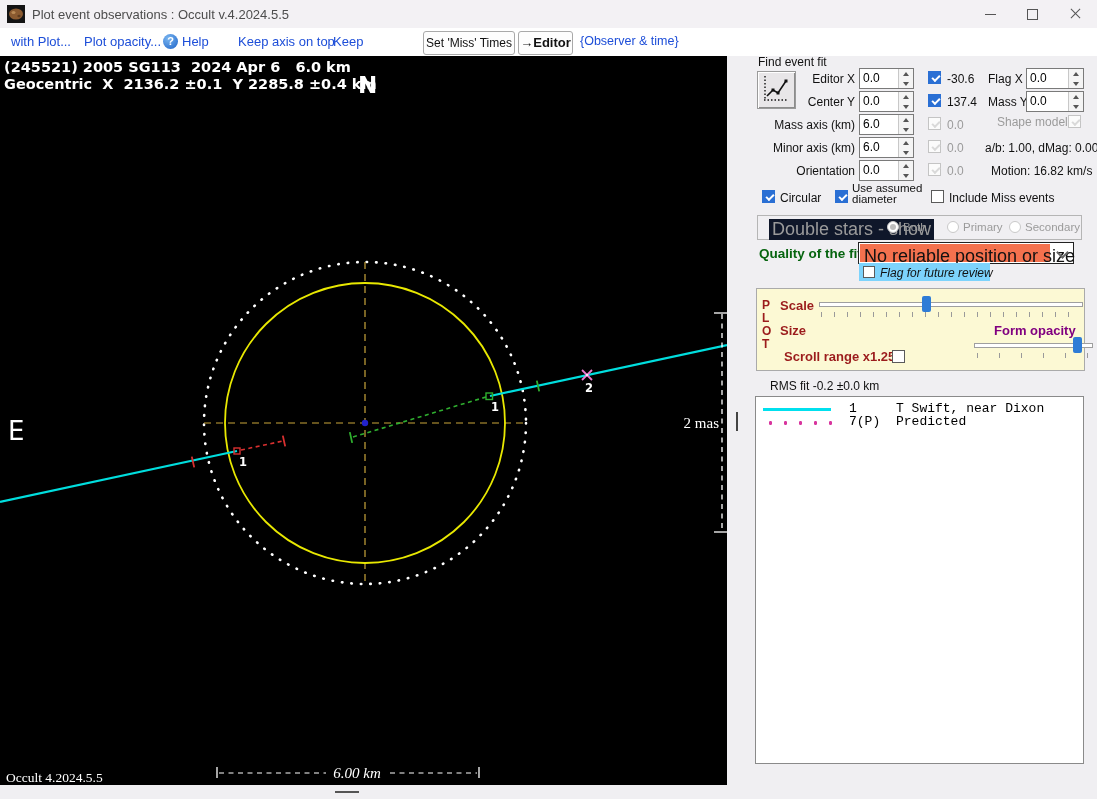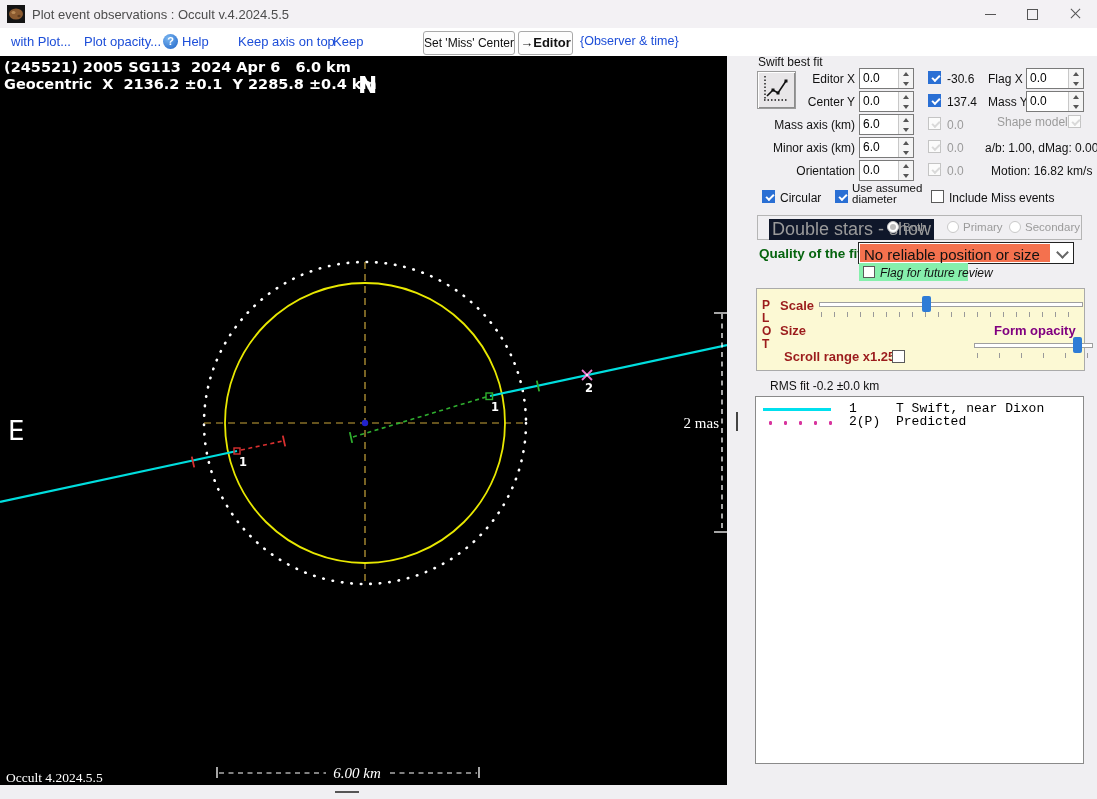--- a/index.html
+++ b/index.html
@@ -90,21 +90,21 @@
       </div>
   </div>
 
   <div id="menubar">
     <span class="menu-item" style="left:11px">with Plot...</span>
     <span class="menu-item" style="left:84px">Plot opacity...</span>
     <span id="help-icon">?</span>
     <span class="menu-item" style="left:182px">Help</span>
     <span class="menu-item" style="left:238px">Keep axis on top</span>
     <span class="menu-item" style="left:333px">Keep</span>
-    <div class="mbtn" style="left:423px;width:90px;line-height:22px">Set 'Miss' Center</div>
+    <div class="mbtn" style="left:423px;width:90px;line-height:22px">Set 'Miss' Times</div>
     <div class="mbtn" style="left:518px;width:53px;line-height:22px;font-weight:bold;font-size:13px">→Editor</div>
     <span class="menu-item" style="left:580px;font-size:12.5px">{Observer &amp; time}</span>
   </div>
 
   <svg class="abs" style="left:0;top:56px" width="727" height="729" viewBox="0 0 727 729">
     <rect x="0" y="0" width="727" height="729" fill="#000"></rect>
 
     <text x="4" y="16" fill="#fff" font-size="14.5" font-weight="bold" xml:space="preserve">(245521) 2005 SG113  2024 Apr 6   6.0 km</text>
     <text x="4" y="33" fill="#fff" font-size="14.5" font-weight="bold" xml:space="preserve">Geocentric  X  2136.2 ±0.1  Y 2285.8 ±0.4 km</text>
     <text x="358" y="37" fill="#fff" font-size="23" font-weight="bold">N</text>
@@ -154,21 +154,21 @@
       <line x1="479" y1="711" x2="479" y2="722" stroke="#fff" stroke-width="1.3"></line>
     </g>
     <text x="357" y="722" text-anchor="middle" class="serif" font-style="italic" fill="#fff" font-size="15">6.00 km</text>
 
     <text x="6" y="726" class="serif" fill="#fff" font-size="13.5">Occult 4.2024.5.5</text>
   </svg>
 
   <div class="abs" style="left:335px;top:791px;width:24px;height:2px;background:#555"></div>
   <div class="abs" style="left:736px;top:412px;width:2px;height:19px;background:#444"></div>
 
-  <span class="lbl" style="left:758px;top:55px">Swift best fit</span>
+  <span class="lbl" style="left:758px;top:55px">Find event fit</span>
 
   <div class="abs" style="left:757px;top:71px;width:37px;height:36px;background:#e8e6e8;border:1px solid #9a9a9a;box-shadow:inset 1px 1px 0 #fff,inset -1px -1px 0 #8c8c8c">
     <svg width="35" height="34">
       <line x1="7" y1="4" x2="7" y2="28" stroke="#111" stroke-width="1.4" stroke-dasharray="1.5 2"></line>
       <line x1="6" y1="28" x2="30" y2="28" stroke="#111" stroke-width="1.4" stroke-dasharray="1.5 2"></line>
       <polyline points="9,24 15,18 20,21 28,9" fill="none" stroke="#111" stroke-width="1.6"></polyline>
       <rect x="13.5" y="16.5" width="3" height="3" fill="#111"></rect>
       <rect x="18.5" y="19.5" width="3" height="3" fill="#111"></rect>
       <rect x="26.5" y="7.5" width="3" height="3" fill="#111"></rect>
     </svg>
@@ -289,25 +289,25 @@
   <span class="radio disabled sel" style="left:887px;top:221px"></span>
   <span class="lbl gray" style="left:903px;top:221px;font-size:11.5px">Both</span>
   <span class="radio disabled" style="left:947px;top:221px"></span>
   <span class="lbl gray" style="left:963px;top:221px;font-size:11.5px">Primary</span>
   <span class="radio disabled" style="left:1009px;top:221px"></span>
   <span class="lbl gray" style="left:1025px;top:221px;font-size:11.5px">Secondary</span>
 
   <span class="lbl" style="left:759px;top:246px;font-size:13.5px;font-weight:bold;color:#06640f">Quality of the fit</span>
   <div class="abs" style="left:858px;top:242px;width:216px;height:22px;background:#fff;border:1px solid #222;box-sizing:border-box">
     <div class="abs" style="left:1px;top:1px;width:190px;height:18px;background:#f4714e">
-      <span class="lbl" style="left:4px;top:2px;font-size:15px">No reliable position or size</span>
+      <span class="lbl" style="left:4px;top:2px;font-size:18px">No reliable position or size</span>
     </div>
     <span class="chev" style="left:199px;top:5px"></span>
   </div>
-  <div class="abs" style="left:859px;top:263px;width:109px;height:18px;background:#86efac">
+  <div class="abs" style="left:859px;top:263px;width:131px;height:18px;background:#7dd3fc">
     <span class="cb" style="left:4px;top:3px;width:12px;height:12px"></span>
     <span class="lbl" style="left:21px;top:3px;font-style:italic;font-size:12px">Flag for future review</span>
   </div>
 
   <div class="abs" style="left:756px;top:288px;width:329px;height:83px;background:#fcf9d4;border:1px solid #aaa;box-sizing:border-box">
     <span class="lbl darkred" style="left:5px;top:9px">P</span>
     <span class="lbl darkred" style="left:5px;top:22px">L</span>
     <span class="lbl darkred" style="left:5px;top:35px">O</span>
     <span class="lbl darkred" style="left:5px;top:48px">T</span>
 
@@ -327,17 +327,17 @@
     <div class="ticks" style="left:220px;top:64px;width:113px;background:repeating-linear-gradient(to right,#9a9a9a 0 1px,transparent 1px 22px)"></div>
   </div>
 
   <span class="lbl" style="left:770px;top:379px">RMS fit -0.2 ±0.0 km</span>
 
   <div id="legend-box">
     <div id="leg-line1"></div>
     <span class="leg-txt" style="left:93px;top:4px">1</span>
     <span class="leg-txt" style="left:140px;top:4px">T Swift, near Dixon</span>
     <div id="leg-dots2"></div>
-    <span class="leg-txt" style="left:93px;top:17px">2(P)</span>
+    <span class="leg-txt" style="left:93px;top:17px">7(P)</span>
     <span class="leg-txt" style="left:140px;top:17px">Predicted</span>
   </div>
 
 </div>
 
 </body></html>

